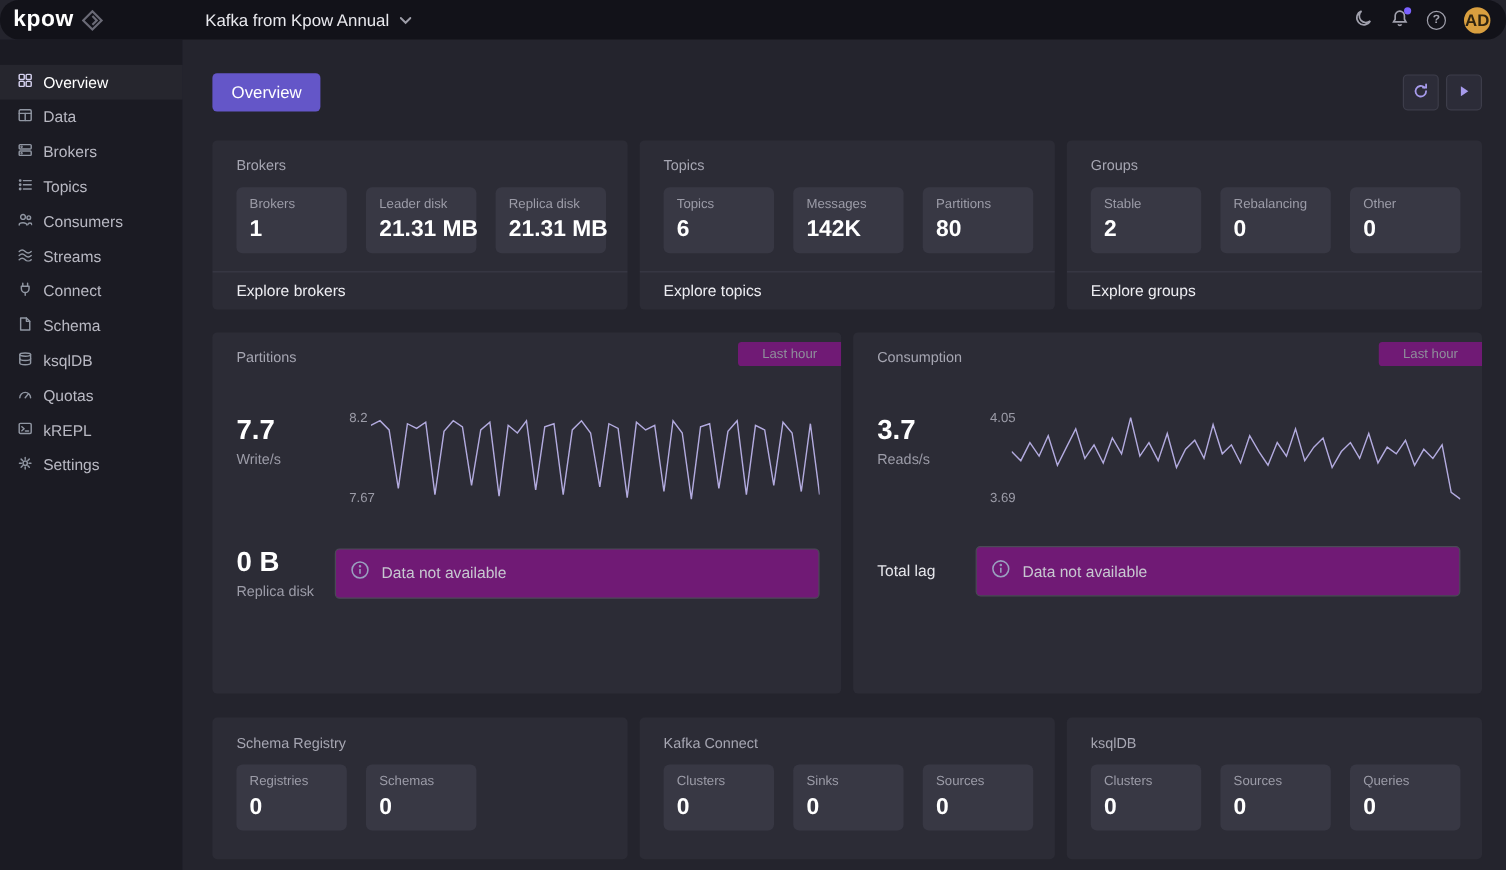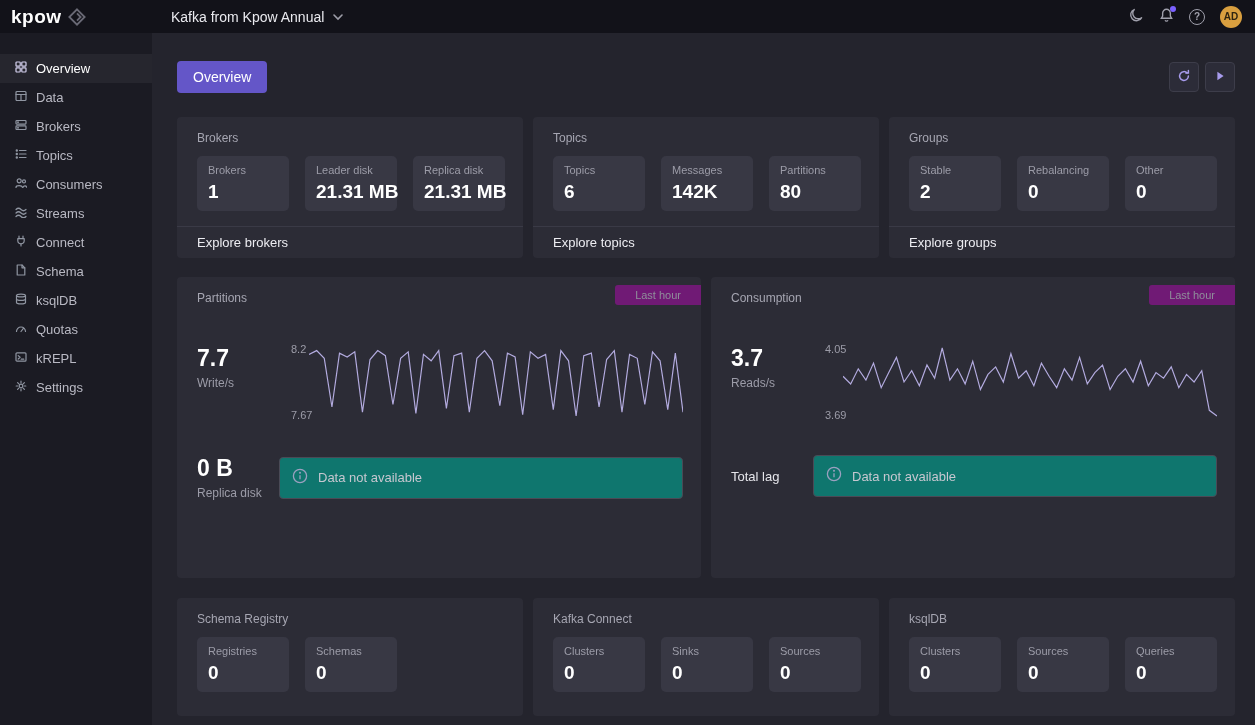--- a/index.html
+++ b/index.html
@@ -4,31 +4,31 @@
 <style>
   * { margin:0; padding:0; box-sizing:border-box; }
   html,body { width:1255px; height:725px; }
   body {
     background:#24242d;
     font-family:"Liberation Sans", sans-serif;
     color:#e9e9ee;
     overflow:hidden;
   }
   
-  .topbar { height:33px; background:#121219; display:flex; align-items:center; }
+  .topbar { height:33px; background:#121219; display:flex; align-items:center;border-radius:16px; }
   .logo-zone { width:152px; flex-shrink:0; display:flex; align-items:center; gap:6px; padding-left:11px; }
   .logo-text { font-size:19px; font-weight:bold; color:#ffffff; letter-spacing:.5px; line-height:1; }
   .logo-mark svg { display:block; }
   .cluster-select { display:flex; align-items:center; gap:9px; margin-left:19px; cursor:pointer; background:none; border:none; font-family:inherit; }
   .cluster-label { font-size:14px; color:#e9e9ee; }
   .topbar-right { margin-left:auto; display:flex; align-items:center; gap:15px; padding-right:13px; }
   .icon-btn { background:none; border:none; cursor:pointer; position:relative; display:flex; align-items:center; padding:0; }
   .notif-dot { position:absolute; top:-2px; right:-2px; width:6px; height:6px; border-radius:50%; }
   .help-circle { width:16px; height:16px; border:1.4px solid #a0a0ac; border-radius:50%; color:#a0a0ac; font-size:10px; font-weight:bold; display:flex; align-items:center; justify-content:center; }
-  .avatar { width:22px; height:22px; border-radius:50%; color:#2f2410; font-size:10px; font-weight:bold; display:flex; align-items:center; justify-content:center; }
+  .avatar { width:22px; height:22px; border-radius:50%; color:#2f2410; font-size:14px; font-weight:bold; display:flex; align-items:center; justify-content:center; }
   
   .layout { display:flex; height:692px; }
   .sidebar { width:152px; flex-shrink:0; background:#1b1b23; padding-top:21px; }
   .side-item { height:29px; display:flex; align-items:center; gap:9px; padding-left:15px; font-size:13px; color:#b9b9c3; cursor:pointer; }
   .side-item svg { flex-shrink:0; stroke:#9096a2; fill:none; stroke-width:1.2; stroke-linecap:round; stroke-linejoin:round; }
   .side-item.active { color:#ffffff; background:rgba(255,255,255,0.05); }
   .side-item.active svg { stroke:#d6d2f0; }
   .main { flex:1; padding:28px 20px 0 25px; overflow:hidden; }
   
   .toolbar-row { display:flex; align-items:center; height:32px; margin-bottom:24px; }
@@ -52,21 +52,21 @@
   .metric { width:82px; flex-shrink:0; }
   .metric-value { font-size:23px; font-weight:bold; color:#ffffff; white-space:nowrap; }
   .metric-label { font-size:12px; color:#9c9ca8; margin-top:4px; white-space:nowrap; }
   .chart-zone { flex:1; position:relative; height:74px; padding-left:30px; }
   .chart-zone svg { width:100%; height:100%; display:block; }
   .ylabel { position:absolute; left:12px; font-size:11px; color:#9c9ca8; }
   .ylabel.top { top:-2px; } .ylabel.bottom { bottom:-2px; }
   .alert-row { display:flex; align-items:center; padding:0 18px 0 20px; margin-top:36px; }
   .alert-col1 { width:82px; flex-shrink:0; }
   .total-lag { font-size:13px; color:#e5e5ea; }
-  .alert-box { flex:1; border:1px solid #4a4a56; background:#0f766e; border-radius:4px; height:42px; display:flex; align-items:center; gap:10px; padding:0 12px; }
+  .alert-box { flex:1; border:1px solid #4a4a56; background:#701a75; border-radius:4px; height:42px; display:flex; align-items:center; gap:10px; padding:0 12px; }
   .alert-box svg { flex-shrink:0; stroke:#9aa0bf; fill:none; stroke-width:1.3; }
   .alert-text { font-size:13px; color:#c7c7d0; }
 </style>
 </head>
 <body>
 
 <header class="topbar">
   <div class="logo-zone">
     <span class="logo-text">kpow</span>
     <span class="logo-mark">

